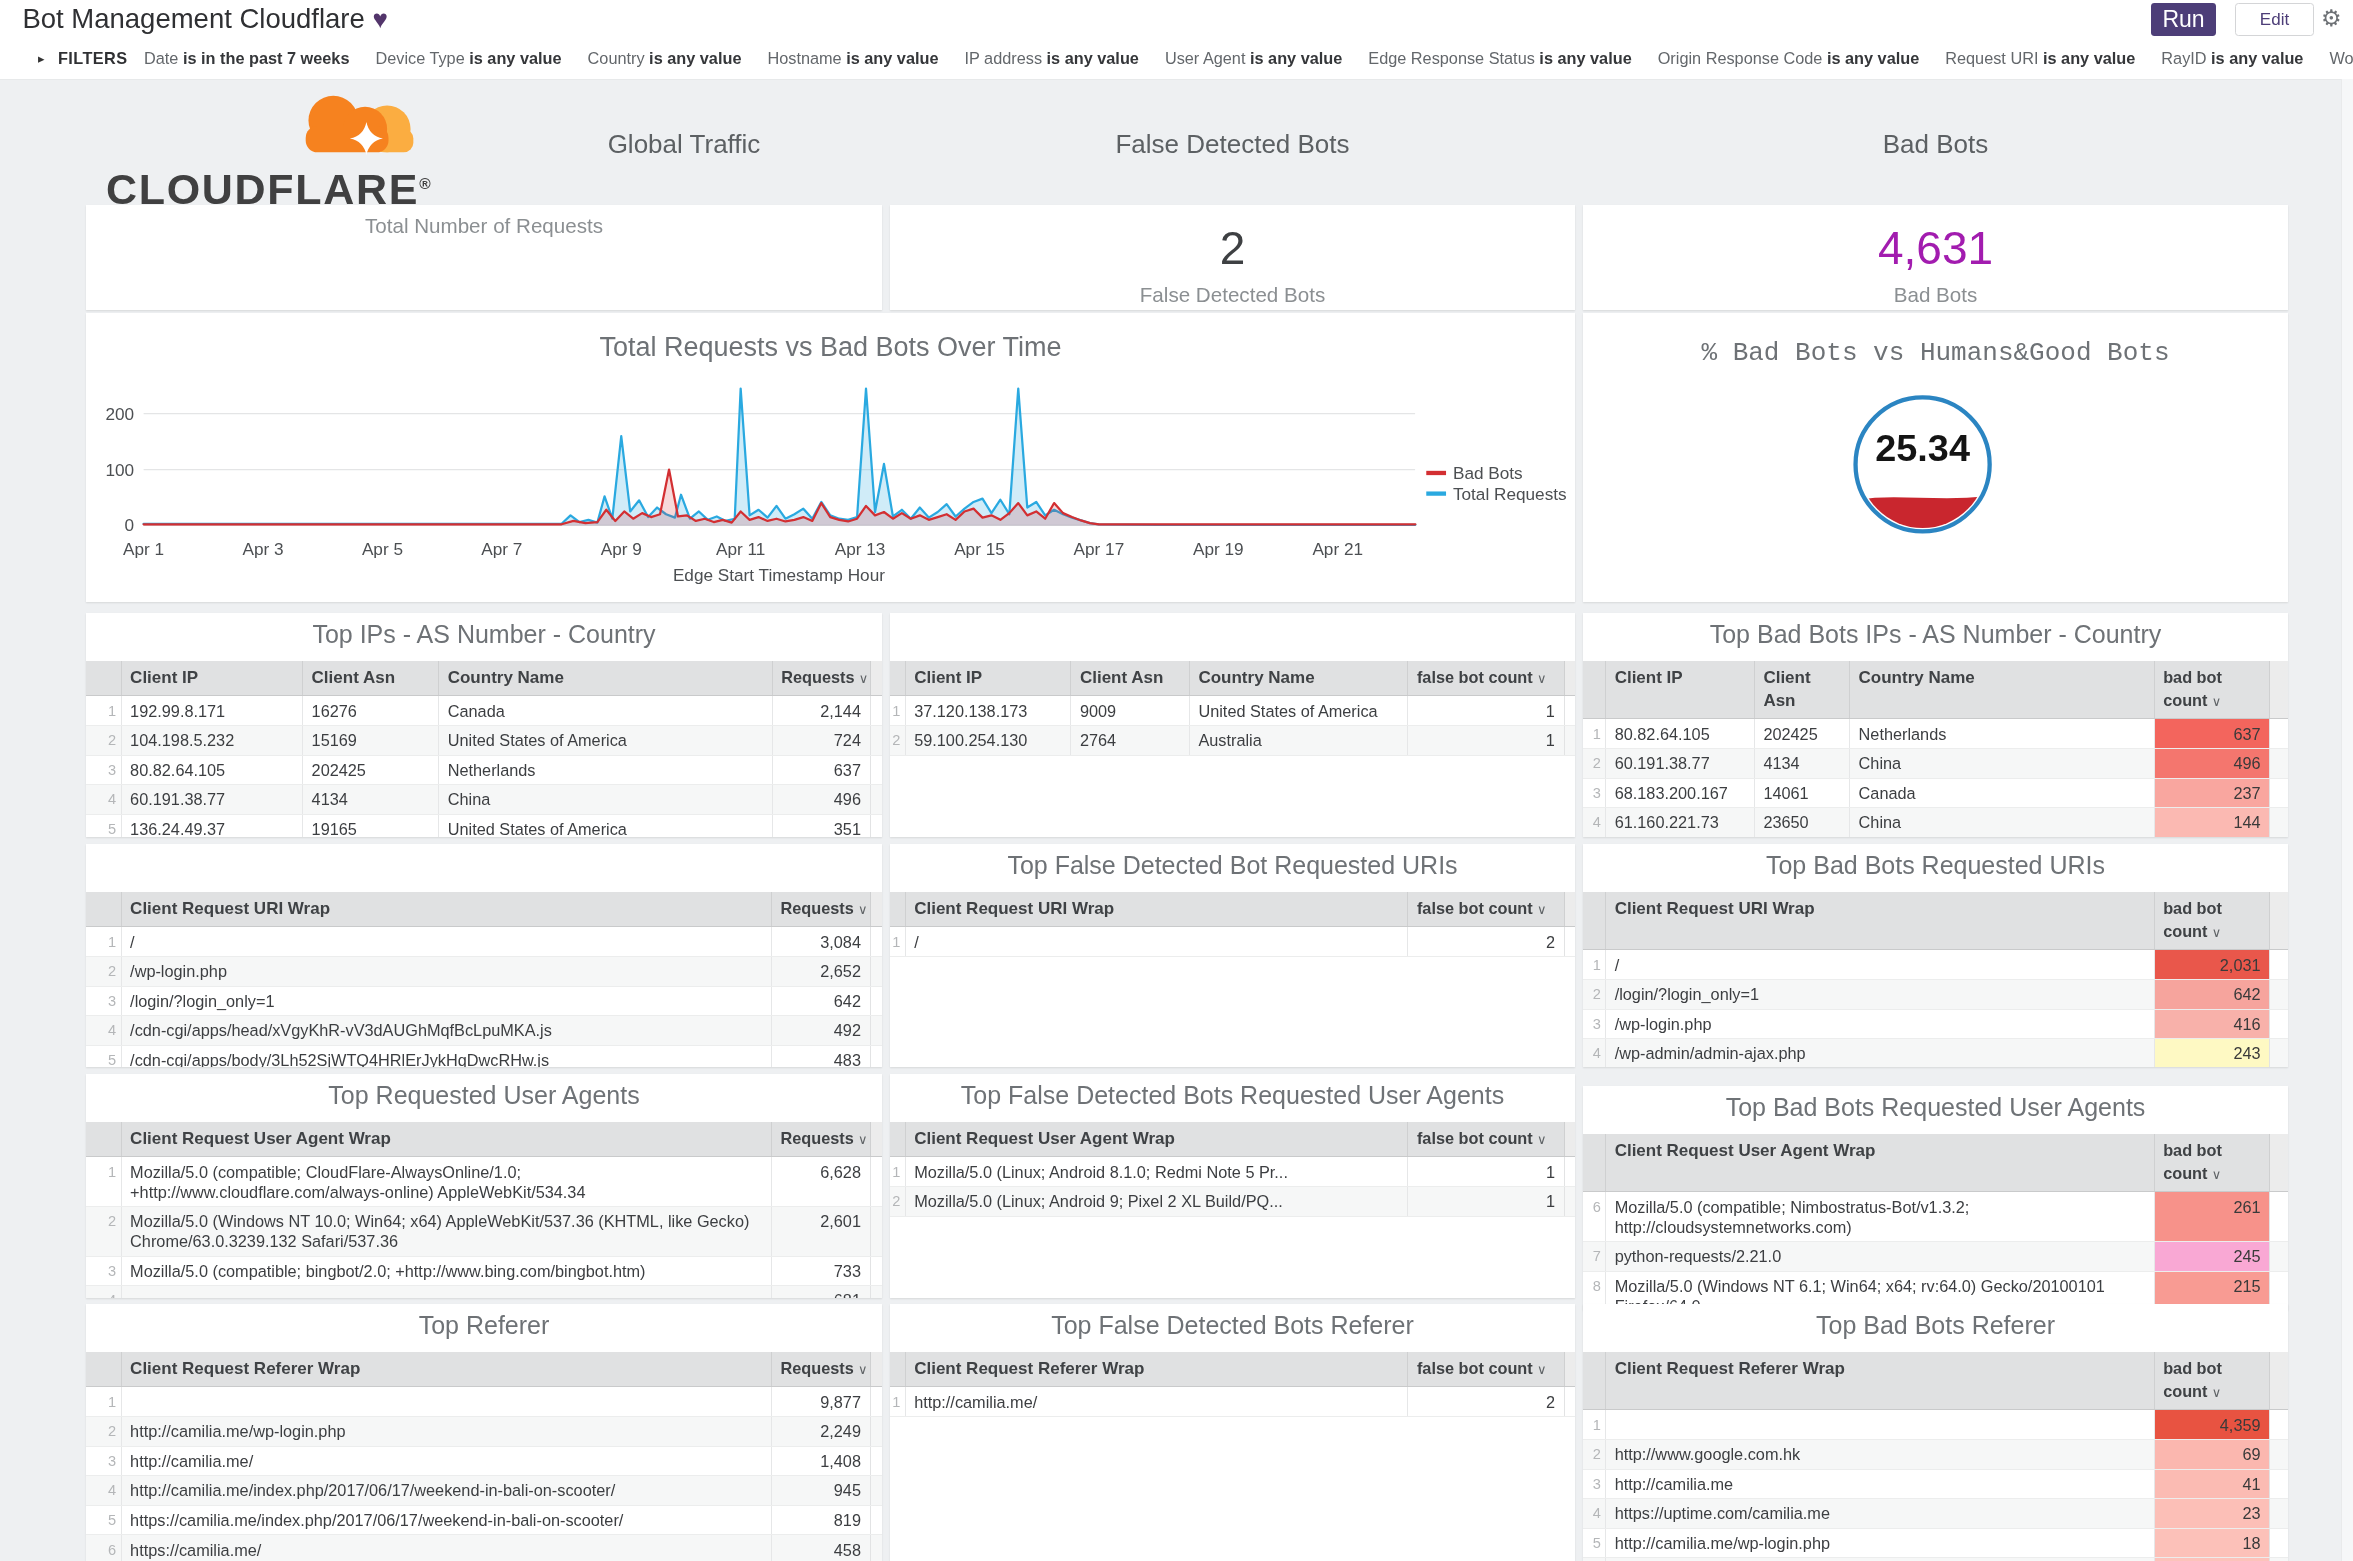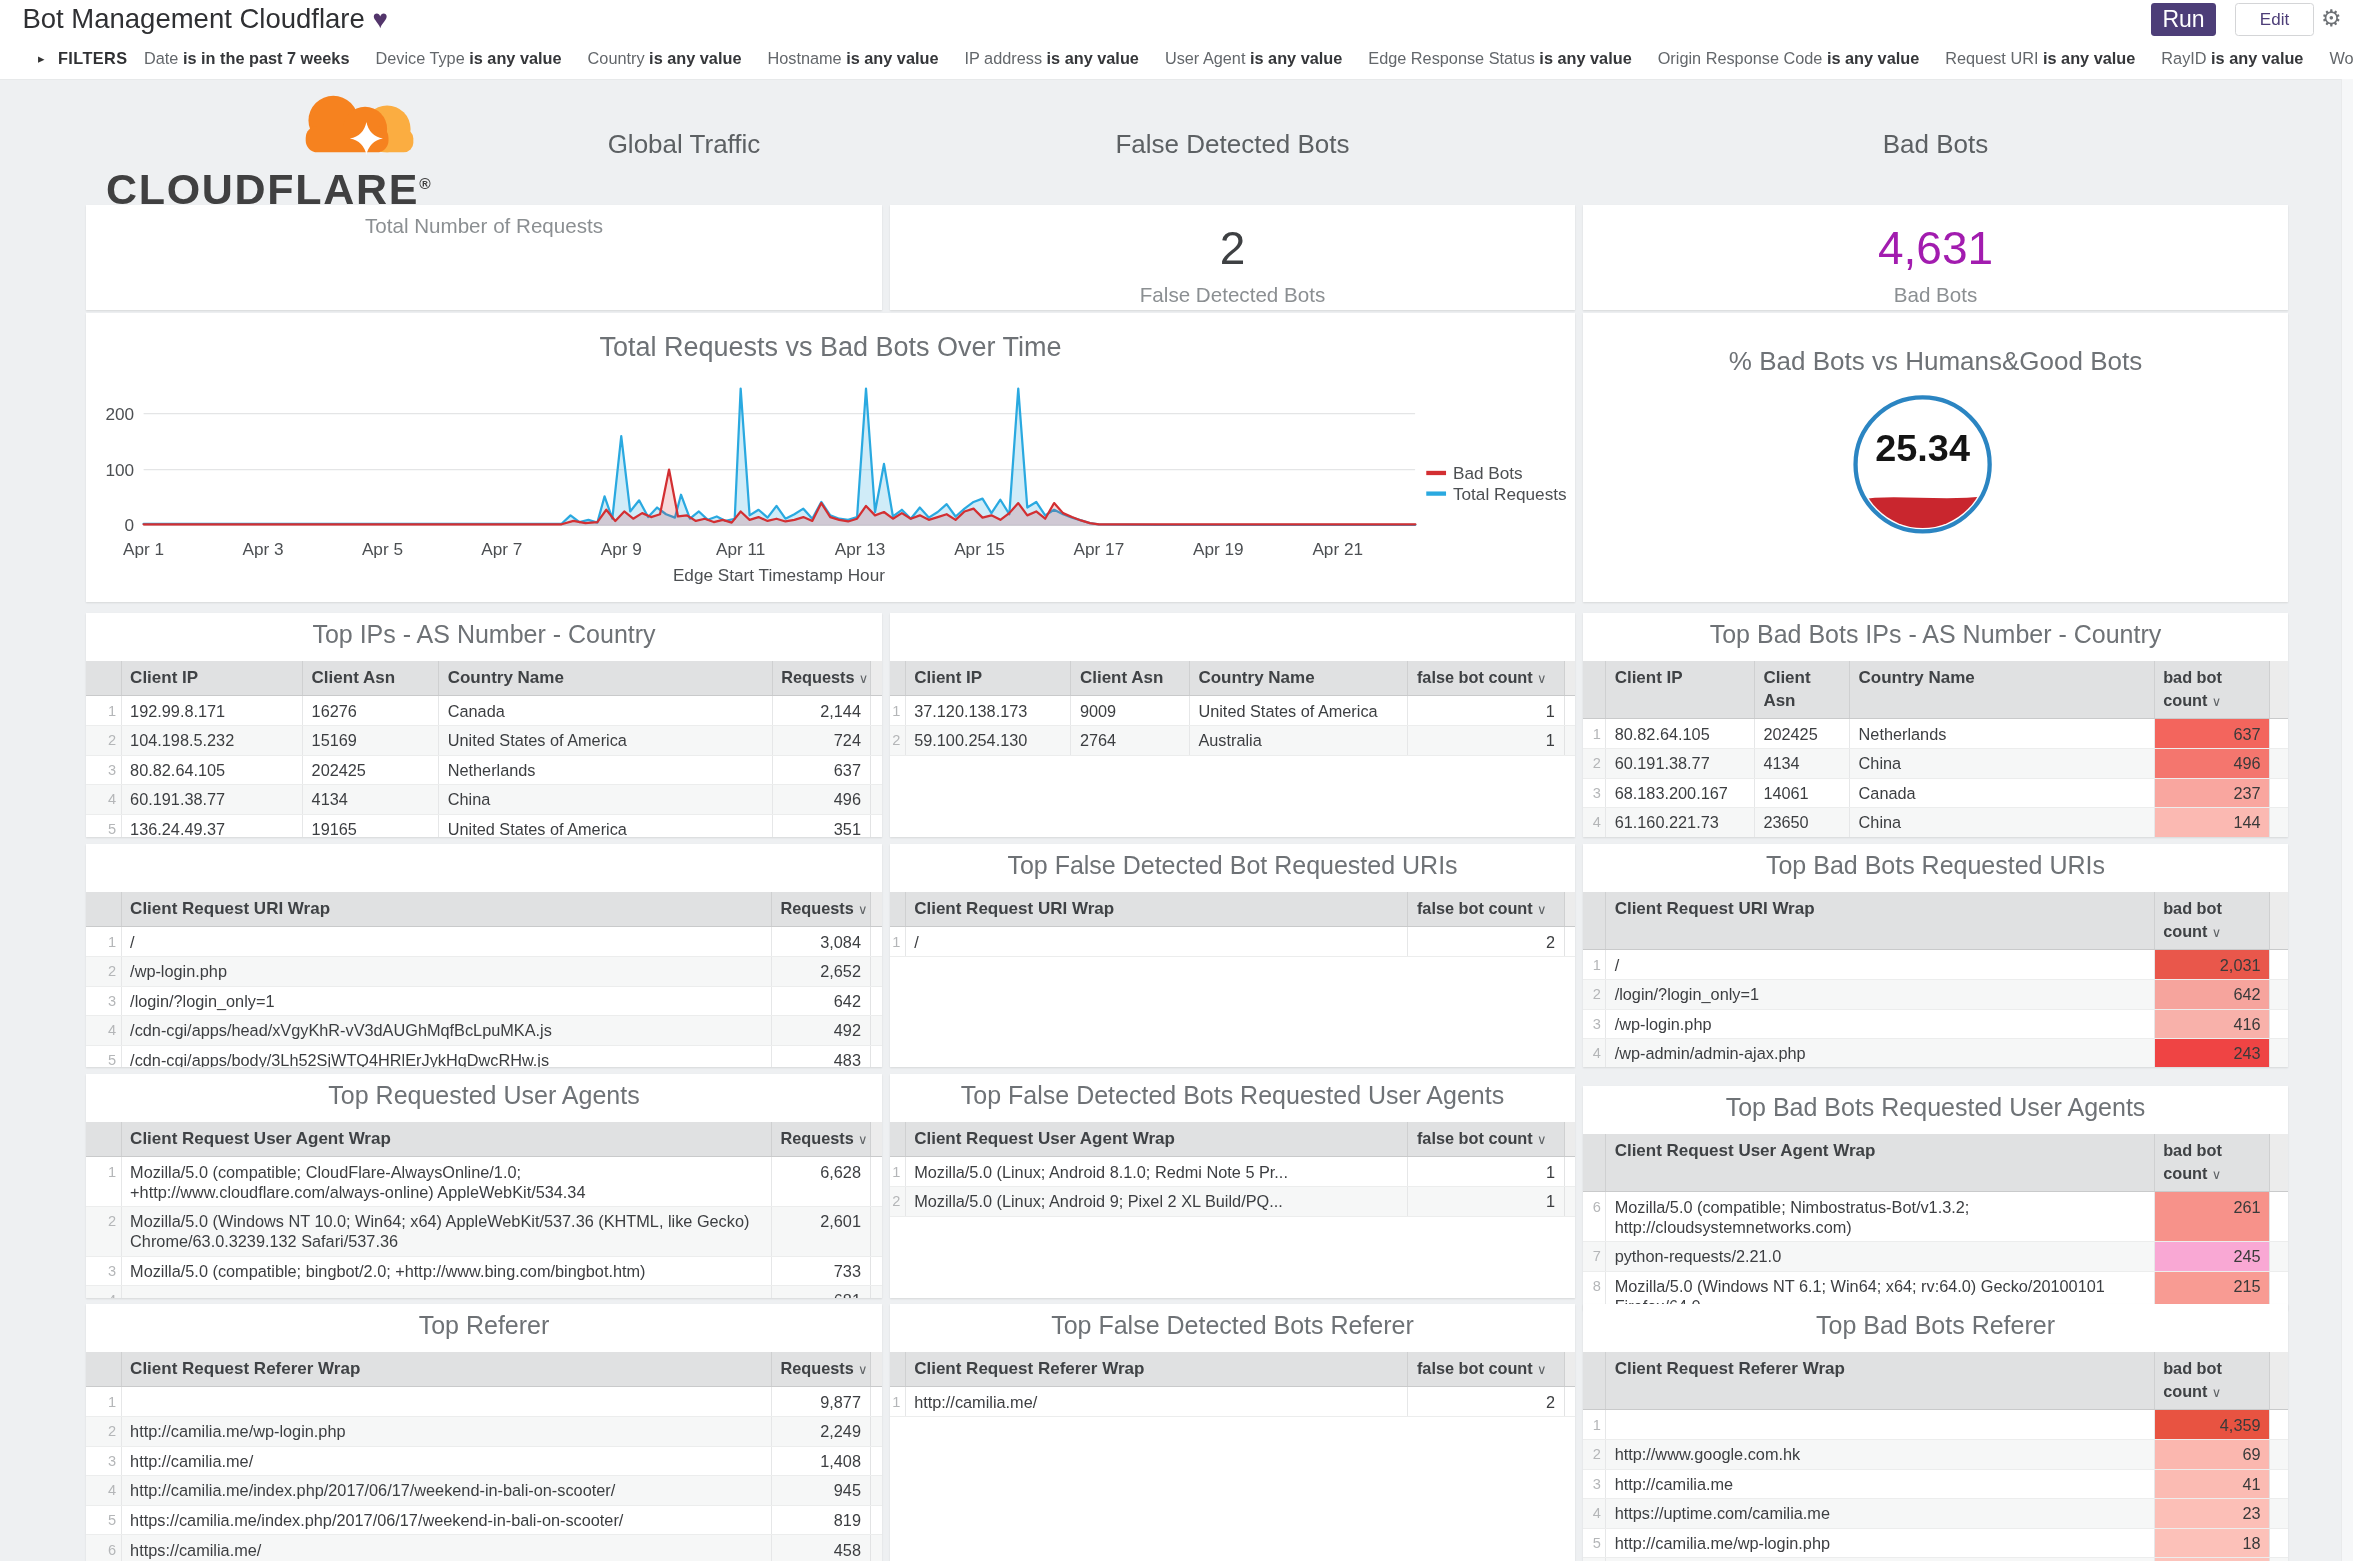--- a/index.html
+++ b/index.html
@@ -130,21 +130,21 @@
         <path d="M67,247 L67.0,245.7 L136.4,245.7 L205.9,245.7 L275.4,245.7 L344.8,245.7 L414.3,245.7 L483.7,245.7 L553.2,245.7 L567.0,241.8 L580.9,244.4 L594.8,243.1 L605.2,228.8 L615.7,241.8 L626.1,230.8 L636.5,239.2 L646.9,232.7 L657.3,237.3 L667.7,234.0 L678.2,182.0 L688.6,236.6 L699.0,235.3 L709.4,241.8 L719.8,239.2 L730.2,243.1 L740.7,240.5 L751.1,243.8 L761.5,230.8 L771.9,240.5 L782.3,237.3 L792.8,241.8 L803.2,239.2 L813.6,242.4 L824.0,240.5 L834.4,237.3 L844.8,241.8 L855.3,221.0 L865.7,237.3 L876.1,240.5 L886.5,242.4 L896.9,239.2 L907.3,224.3 L917.8,235.3 L928.2,231.4 L938.6,239.2 L949.0,232.7 L959.4,239.2 L969.9,235.3 L980.3,240.5 L990.7,237.3 L1001.1,234.0 L1011.5,240.5 L1021.9,230.8 L1032.4,227.5 L1042.8,237.9 L1053.2,235.3 L1063.6,240.5 L1074.0,232.7 L1084.4,221.0 L1094.9,235.3 L1105.3,230.8 L1115.7,239.2 L1126.1,221.0 L1136.5,232.7 L1146.9,237.3 L1157.4,241.2 L1167.8,244.4 L1178.2,245.7 L1247.7,245.7 L1317.1,245.7 L1386.5,245.7 L1456.0,245.7 L1546.3,245.7 L1546,247 Z" fill="#d32f32" fill-opacity="0.18" stroke="none"></path>
         <path d="M67.0,245.7 L136.4,245.7 L205.9,245.7 L275.4,245.7 L344.8,245.7 L414.3,245.7 L483.7,245.7 L553.2,245.7 L567.0,241.8 L580.9,244.4 L594.8,243.1 L605.2,228.8 L615.7,241.8 L626.1,230.8 L636.5,239.2 L646.9,232.7 L657.3,237.3 L667.7,234.0 L678.2,182.0 L688.6,236.6 L699.0,235.3 L709.4,241.8 L719.8,239.2 L730.2,243.1 L740.7,240.5 L751.1,243.8 L761.5,230.8 L771.9,240.5 L782.3,237.3 L792.8,241.8 L803.2,239.2 L813.6,242.4 L824.0,240.5 L834.4,237.3 L844.8,241.8 L855.3,221.0 L865.7,237.3 L876.1,240.5 L886.5,242.4 L896.9,239.2 L907.3,224.3 L917.8,235.3 L928.2,231.4 L938.6,239.2 L949.0,232.7 L959.4,239.2 L969.9,235.3 L980.3,240.5 L990.7,237.3 L1001.1,234.0 L1011.5,240.5 L1021.9,230.8 L1032.4,227.5 L1042.8,237.9 L1053.2,235.3 L1063.6,240.5 L1074.0,232.7 L1084.4,221.0 L1094.9,235.3 L1105.3,230.8 L1115.7,239.2 L1126.1,221.0 L1136.5,232.7 L1146.9,237.3 L1157.4,241.2 L1167.8,244.4 L1178.2,245.7 L1247.7,245.7 L1317.1,245.7 L1386.5,245.7 L1456.0,245.7 L1546.3,245.7" fill="none" stroke="#d32f32" stroke-width="2.6" stroke-linejoin="round" stroke-linecap="round"></path>
         <line x1="1559" y1="186" x2="1582" y2="186" stroke="#d32f32" stroke-width="5"></line>
         <text x="1590" y="193" font-size="20" fill="#4c4f52">Bad Bots</text>
         <line x1="1559" y1="210" x2="1582" y2="210" stroke="#2aa9e0" stroke-width="5"></line>
         <text x="1590" y="217" font-size="20" fill="#4c4f52">Total Requests</text>
       </svg>
   </div>
 
   <div class="card" style="left:1583px;top:313px;width:705px;height:289px;">
-    <div class="card-title" style="top:33px;font-size:26px;">% Bad Bots vs Humans&amp;Good Bots</div>
+    <div class="card-title" style="top:25px;font-size:26px;font-family:Liberation Mono, monospace;">% Bad Bots vs Humans&amp;Good Bots</div>
     <svg id="gauge-svg" class="chart-svg" width="705" height="289" viewBox="0 0 820 336">
         <defs>
           <clipPath id="gclip">
             <circle cx="395" cy="176" r="74"></circle>
           </clipPath>
         </defs>
         <circle cx="395" cy="176" r="78" fill="#ffffff" stroke="#2b85c2" stroke-width="5"></circle>
         <path d="M317,218.4696 C 355,208.4696 415,220.4696 473,212.4696 L473,254 L317,254 Z" fill="#c9262e" clip-path="url(#gclip)"></path>
         <text x="395" y="172" text-anchor="middle" font-size="44" font-weight="bold" fill="#141414">25.34</text>
       </svg>
@@ -441,21 +441,21 @@
             </tr>
             <tr>
               <td class="rownum">3</td>
               <td>/wp-login.php</td>
               <td class="num heat" style="background: rgb(248, 177, 170);">416</td>
               <td class="strip"></td>
             </tr>
             <tr class="even">
               <td class="rownum">4</td>
               <td>/wp-admin/admin-ajax.php</td>
-              <td class="num heat" style="background: #ef4444;">243</td>
+              <td class="num heat" style="background: #fef9c3;">243</td>
               <td class="strip"></td>
             </tr>
           </tbody>
         </table>
       </div>
   </div>
 
   <div class="card" style="left:86px;top:1074px;width:796px;height:224px;">
     <div class="card-title">Top Requested User Agents</div>
     <div class="tblwrap">

